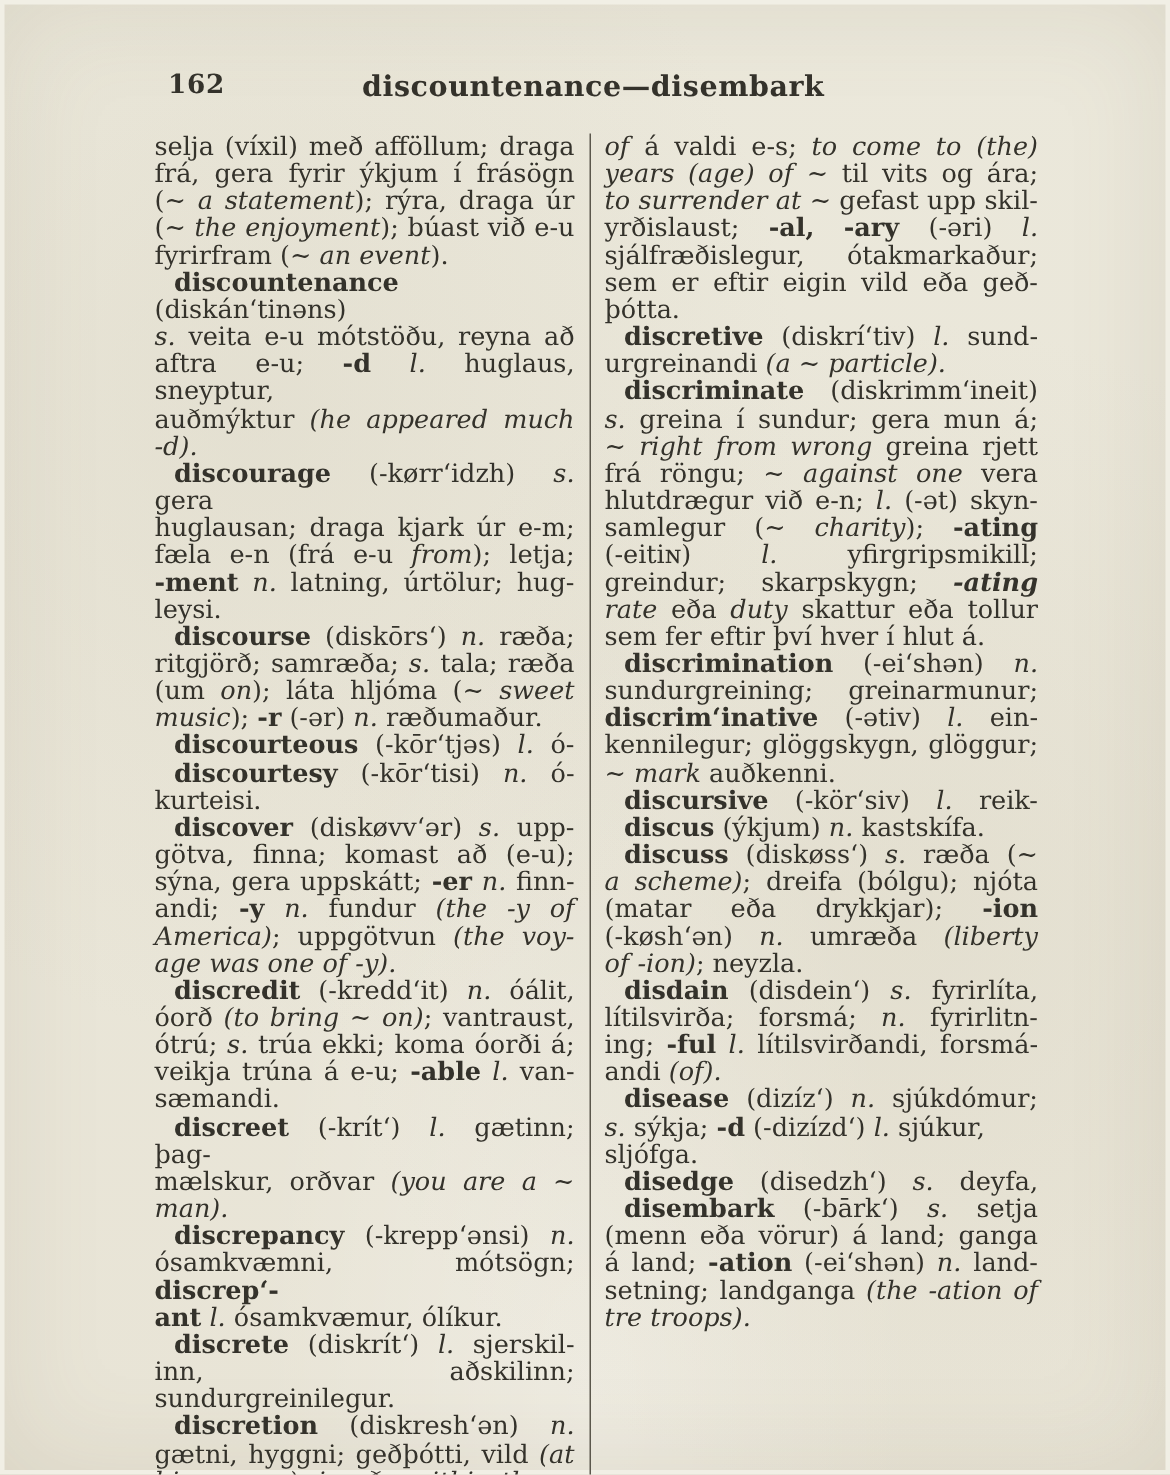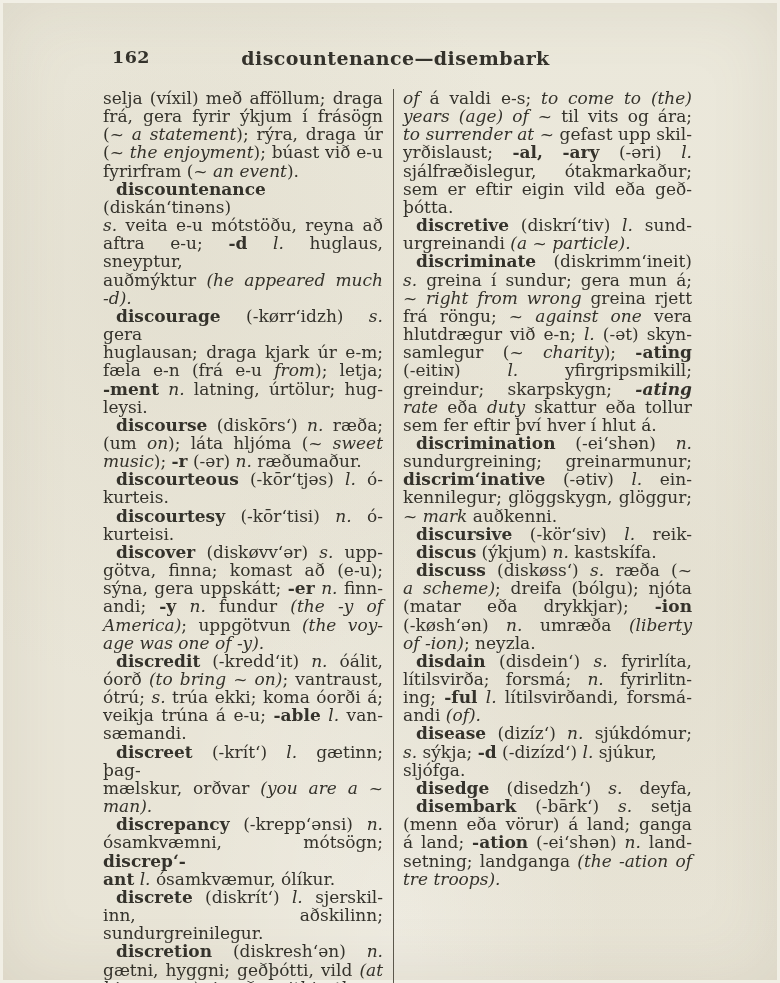--- a/index.html
+++ b/index.html
@@ -58,24 +58,24 @@
         <div class="line"><span class="i">s.</span><span class="r"> veita e-u mótstöðu, reyna að</span></div>
         <div class="line"><span class="r">aftra e-u; </span><span class="b">-d</span><span class="r"> </span><span class="i">l.</span><span class="r"> huglaus, sneyptur,</span></div>
         <div class="line"><span class="r">auðmýktur </span><span class="i">(he appeared much</span></div>
         <div class="line end"><span class="i">-d).</span></div>
         <div class="line ind"><span class="b">discourage</span><span class="r"> (-kørr‘idzh) </span><span class="i">s.</span><span class="r"> gera</span></div>
         <div class="line"><span class="r">huglausan; draga kjark úr e-m;</span></div>
         <div class="line"><span class="r">fæla e-n (frá e-u </span><span class="i">from</span><span class="r">); letja;</span></div>
         <div class="line"><span class="b">-ment</span><span class="r"> </span><span class="i">n.</span><span class="r"> latning, úrtölur; hug-</span></div>
         <div class="line end"><span class="r">leysi.</span></div>
         <div class="line ind"><span class="b">discourse</span><span class="r"> (diskōrs‘) </span><span class="i">n.</span><span class="r"> ræða;</span></div>
+        <div class="line"><span class="r">ritgjörð; samræða; </span><span class="i">s.</span><span class="r"> tala; ræða</span></div>
         <div class="line"><span class="r">(um </span><span class="i">on</span><span class="r">); láta hljóma (~ </span><span class="i">sweet</span></div>
         <div class="line end"><span class="i">music</span><span class="r">); </span><span class="b">-r</span><span class="r"> (-ər) </span><span class="i">n.</span><span class="r"> ræðumaður.</span></div>
         <div class="line ind"><span class="b">discourteous</span><span class="r"> (-kōr‘tjəs) </span><span class="i">l.</span><span class="r"> ó-</span></div>
-        <div class="line end"><span class="r">kurteis.</span></div>
         <div class="line ind"><span class="b">discourtesy</span><span class="r"> (-kōr‘tisi) </span><span class="i">n.</span><span class="r"> ó-</span></div>
         <div class="line end"><span class="r">kurteisi.</span></div>
         <div class="line ind"><span class="b">discover</span><span class="r"> (diskøvv‘ər) </span><span class="i">s.</span><span class="r"> upp-</span></div>
         <div class="line"><span class="r">götva, finna; komast að (e-u);</span></div>
         <div class="line"><span class="r">sýna, gera uppskátt; </span><span class="b">-er</span><span class="r"> </span><span class="i">n.</span><span class="r"> finn-</span></div>
         <div class="line"><span class="r">andi; </span><span class="b">-y</span><span class="r"> </span><span class="i">n.</span><span class="r"> fundur </span><span class="i">(the -y of</span></div>
         <div class="line"><span class="i">America)</span><span class="r">; uppgötvun </span><span class="i">(the voy-</span></div>
         <div class="line end"><span class="i">age was one of -y).</span></div>
         <div class="line ind"><span class="b">discredit</span><span class="r"> (-kredd‘it) </span><span class="i">n.</span><span class="r"> óálit,</span></div>
         <div class="line"><span class="r">óorð </span><span class="i">(to bring ~ on)</span><span class="r">; vantraust,</span></div>

